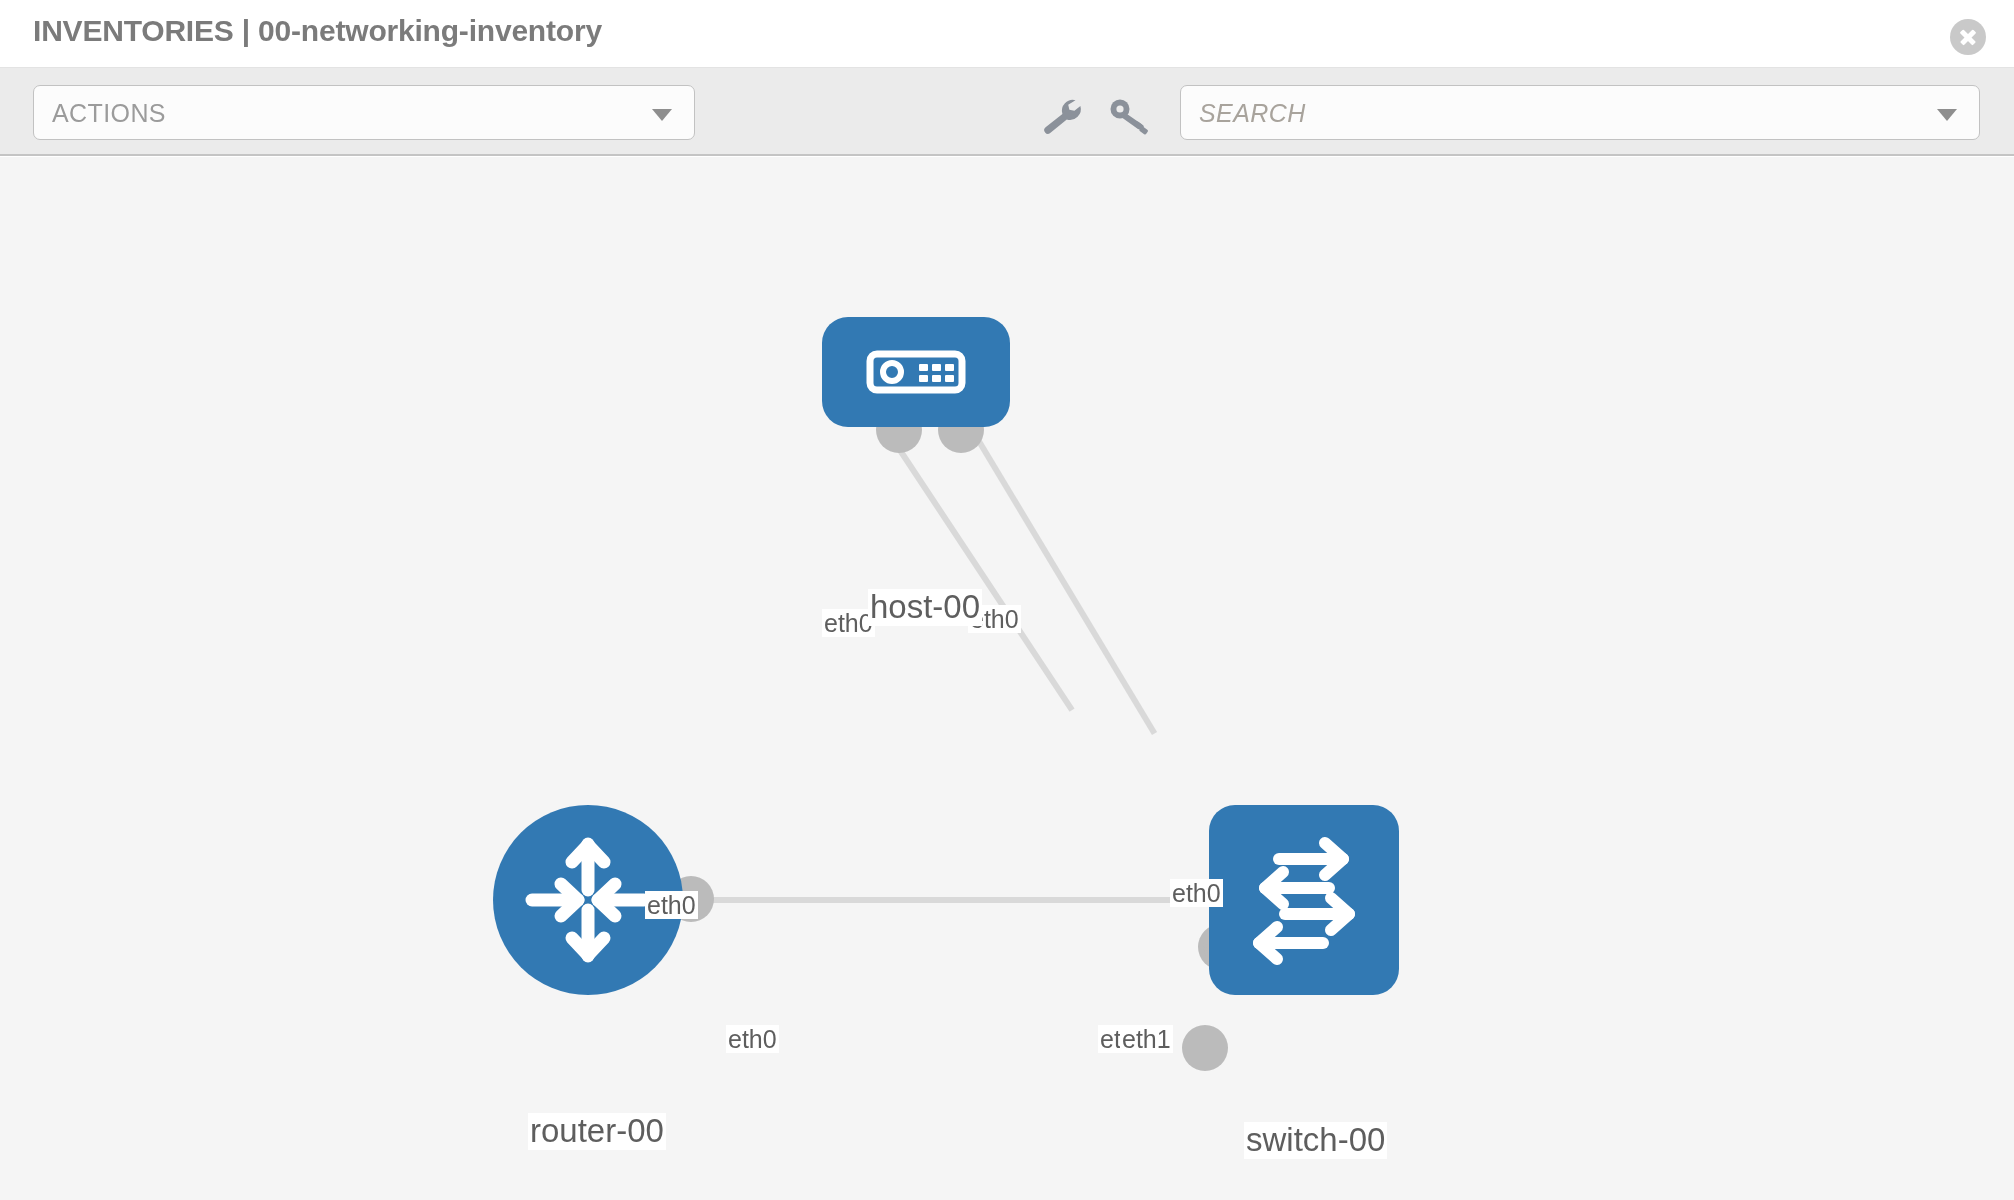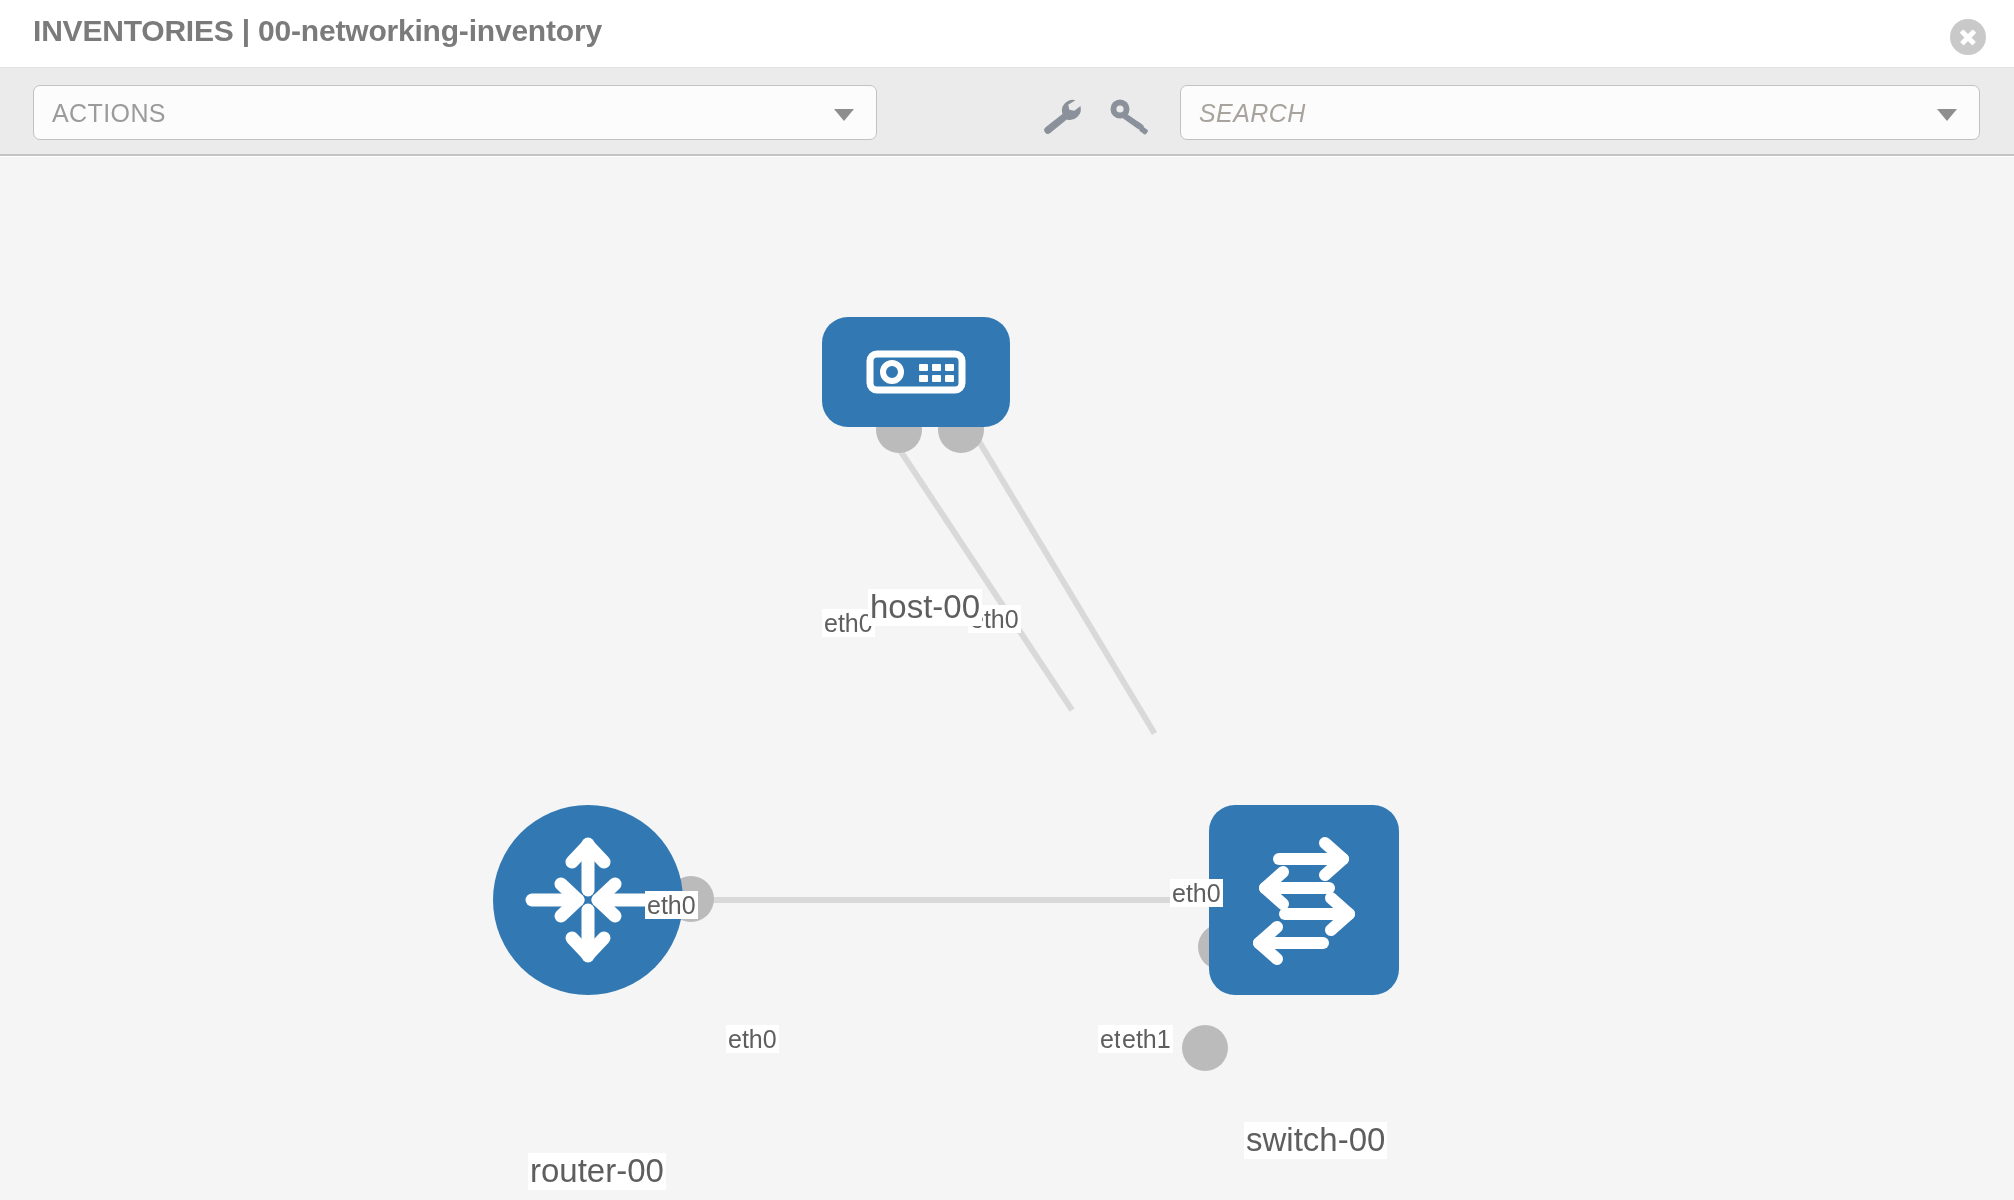--- a/index.html
+++ b/index.html
@@ -58,21 +58,21 @@
     position: absolute;
     left: 0; top: 68px;
     width: 2014px; height: 88px;
     background: #ebebeb;
     border-bottom: 2px solid #c4c4c4;
     box-sizing: border-box;
   }
   .actions-select {
     position: absolute;
     left: 33px; top: 17px;
-    width: 844px; height: 55px;
+    width: 662px; height: 55px;
     background: #fcfcfc;
     border: 1px solid #c2c2c2;
     border-radius: 7px;
     box-sizing: border-box;
     cursor: pointer;
   }
   .actions-select .lbl {
     position: absolute;
     left: 18px; top: 13px;
     font-size: 25px;
@@ -273,21 +273,21 @@
           </g>
         </svg>
       </div>
 
       <div class="glabel lbl-if" style="left:822px; top:452px;">eth0</div>
       <div class="glabel lbl-if" style="left:968px; top:448px;">eth0</div>
       <div class="glabel lbl-node" style="left:868px; top:432px;">host-00</div>
 
       <div class="glabel lbl-if" style="left:645px; top:734px;">eth0</div>
       <div class="glabel lbl-if" style="left:726px; top:868px;">eth0</div>
-      <div class="glabel lbl-node" style="left:528px; top:996px;">router-00</div>
+      <div class="glabel lbl-node" style="left:528px; top:956px;">router-00</div>
 
       <div class="glabel lbl-if" style="left:1170px; top:722px;">eth0</div>
       <div class="glabel lbl-if" style="left:1098px; top:868px;">eth</div>
       <div class="glabel lbl-if" style="left:1120px; top:868px;">eth1</div>
       <div class="glabel lbl-node" style="left:1244px; top:965px;">switch-00</div>
 
     </div>
 
   </div>
 </div>

